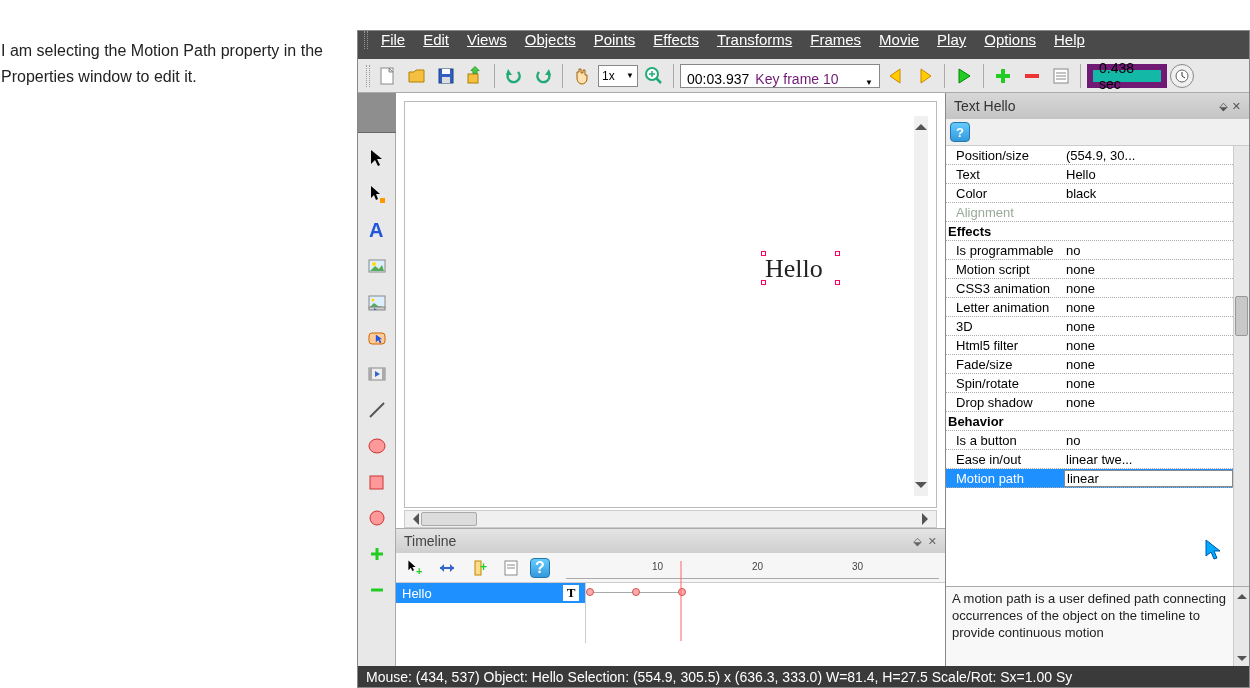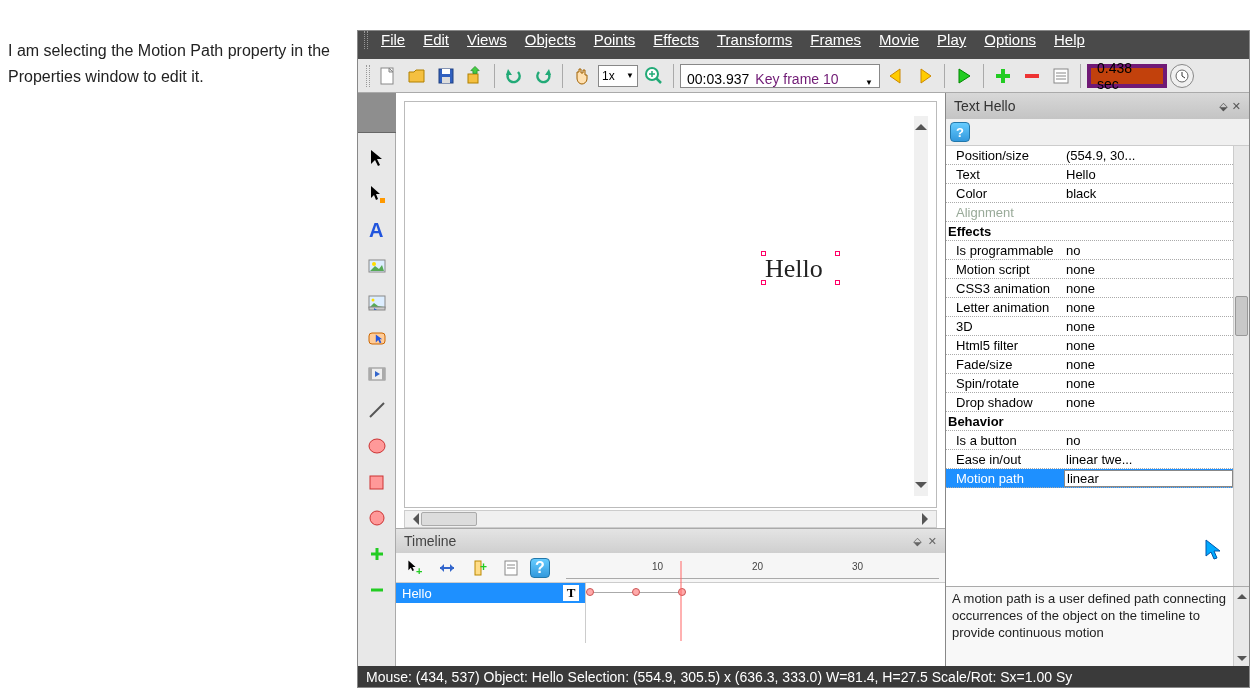--- a/index.html
+++ b/index.html
@@ -1,32 +1,32 @@
 <!DOCTYPE html>
 <html><head>
 <meta charset="utf-8">
 <style>
 * { box-sizing: border-box; margin: 0; padding: 0; font-family: Arial, sans-serif; }
 body { background: #fff; width: 1250px; height: 688px; position: relative; overflow: hidden; }
 
-.instruction-box { position: absolute; left: 8px; top: 38px; width: 340px; font-size: 16px; line-height: 1.6; color: #222; }
+.instruction-box { position: absolute; left: 1px; top: 38px; width: 340px; font-size: 16px; line-height: 1.6; color: #222; }
 
 .app-window { position: absolute; left: 357px; top: 30px; width: 893px; height: 658px; border: 1px solid #888; background: #fff; }
 
 .menubar { background: #4a4a4a; color: #fff; height: 28px; display: flex; padding: 0 2px; font-size: 15px; text-decoration: underline; }
 .menubar .grip { width: 4px; height: 18px; border-left: 1px dotted #999; border-right: 1px dotted #999; margin: 0 4px; }
 .menubar .menu-item { padding: 0 9px; cursor: default; }
 
 .toolbar { background: #e8e8e8; height: 34px; display: flex; align-items: center; padding: 2px 6px; gap: 3px; border-bottom: 1px solid #aaa; }
 .toolbar .grip { width: 4px; height: 22px; border-left: 1px dotted #999; border-right: 1px dotted #999; margin: 0 2px; }
 .tb-btn { width: 26px; height: 26px; display: flex; align-items: center; justify-content: center; border-radius: 2px; }
 .sep { width: 1px; height: 24px; background: #aaa; margin: 0 3px; }
 .zoom-sel { width: 40px; height: 22px; font-size: 12px; display: flex; align-items: center; justify-content: space-between; background: #fff; border: 1px solid #888; padding: 0 3px; }
 .time-input { width: 200px; height: 24px; background: #fff; border: 1px solid #888; font-size: 14px; display: flex; align-items: flex-end; padding: 0 6px; gap:6px;}
-.dur-input { width: 80px; height: 24px; background: #c2410c; border: 4px solid #701a75; font-size: 14px; display: flex; align-items: center; padding: 0 6px; }
+.dur-input { width: 80px; height: 24px; background: #14b8a6; border: 6px solid #701a75; font-size: 14px; display: flex; align-items: center; padding: 0 6px; }
 .round-ico { width: 24px; height:24px; border-radius:50%; border:1px solid #888; background:#f0f0f0; display:flex;align-items:center;justify-content:center; }
 
 .main-area { display: flex; height: 575px; }
 
 .left-tools { width: 38px; background: #e8e8e8; border-right: 1px solid #aaa; display: flex; flex-direction: column; align-items: center; padding-top: 36px; gap: 10px; }
 .left-corner { position:absolute; left:0; top:62px; width:38px; height:40px; background:#8e8e8e; border-bottom:1px solid #666;}
 .tool-btn { width: 26px; height: 26px; display: flex; align-items: center; justify-content: center; }
 
 .canvas-wrap { flex: 1; display: flex; flex-direction: column; position: relative; }
 .canvas-panel { flex: 1; background: #fff; position: relative; margin: 8px 8px 2px 8px; border:1px solid #bbb; overflow:hidden;}

